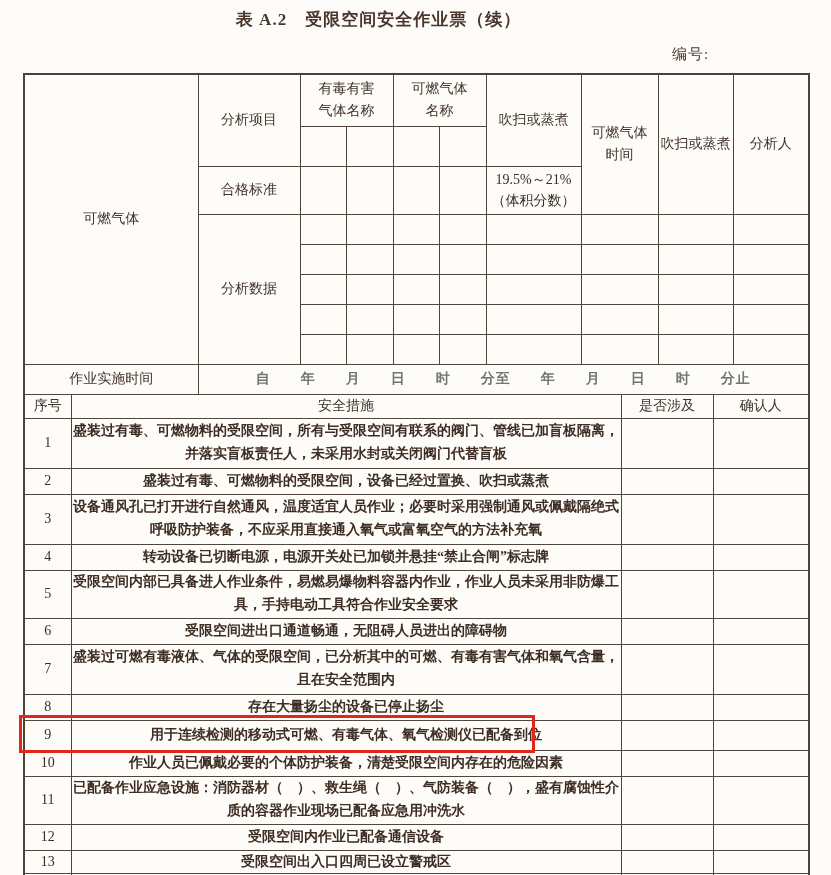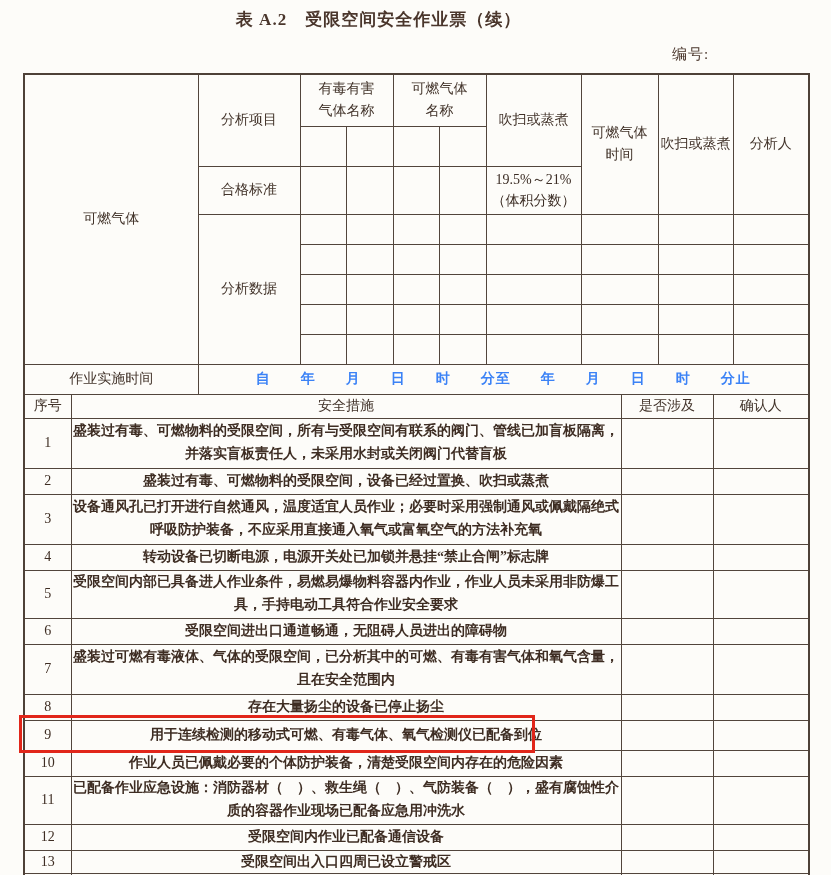--- a/index.html
+++ b/index.html
@@ -27,21 +27,21 @@
     font-size:14px;padding:0;overflow:hidden;
   }
   td.pre{white-space:pre-line;line-height:1.6;}
   td.small{font-size:13.5px;line-height:1.5;}
   tr.h52{height:52px;} tr.h40{height:40px;} tr.h48{height:48px;}
   tr.h30{height:30px;} tr.h24{height:24px;}
   tr.rs50{height:50px;} tr.rs48{height:48px;} tr.rs30{height:30px;}
   tr.rs26{height:26px;} tr.rs23{height:23px;} tr.rs12{height:12px;}
   td.hdr{font-weight:normal;color:#42332a;}
   td.time-val{
-    text-align:left;padding-left:48px;letter-spacing:1px;font-weight:bold;color:#3b82f6;margin-top:24px;
+    text-align:left;padding-left:48px;letter-spacing:1px;font-weight:bold;color:#737373;margin-top:24px;
   }
   td.measure{
     text-align:left;padding:2px 10px 2px 14px;line-height:1.62;font-size:14.5px;
     color:#3e2d23;font-weight:bold;margin-top:20px;
   }
   td.num{font-size:14px;color:#3e2d23;}
   .hl-box{
     position:absolute;left:19px;top:715px;width:516px;height:38px;
     border:3px solid #e1261a;box-sizing:border-box;pointer-events:none;
   }

